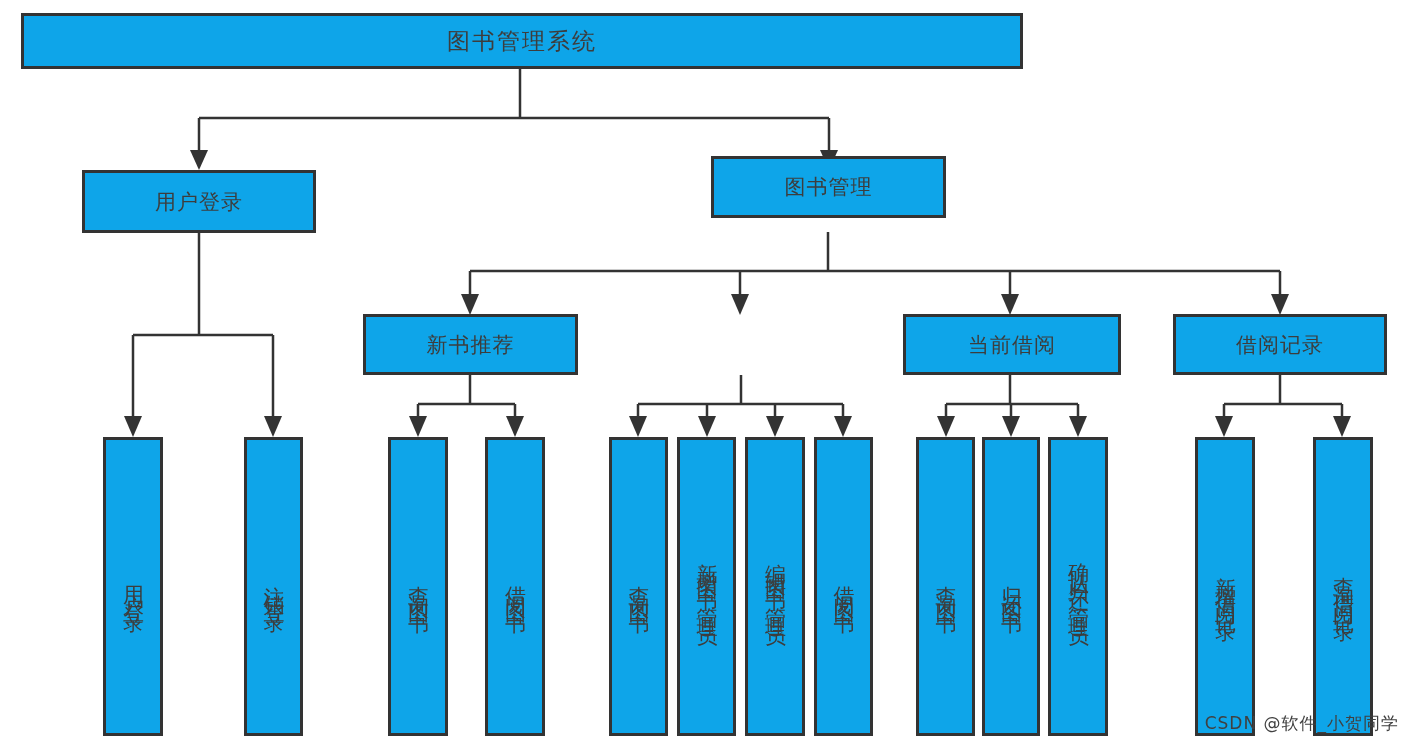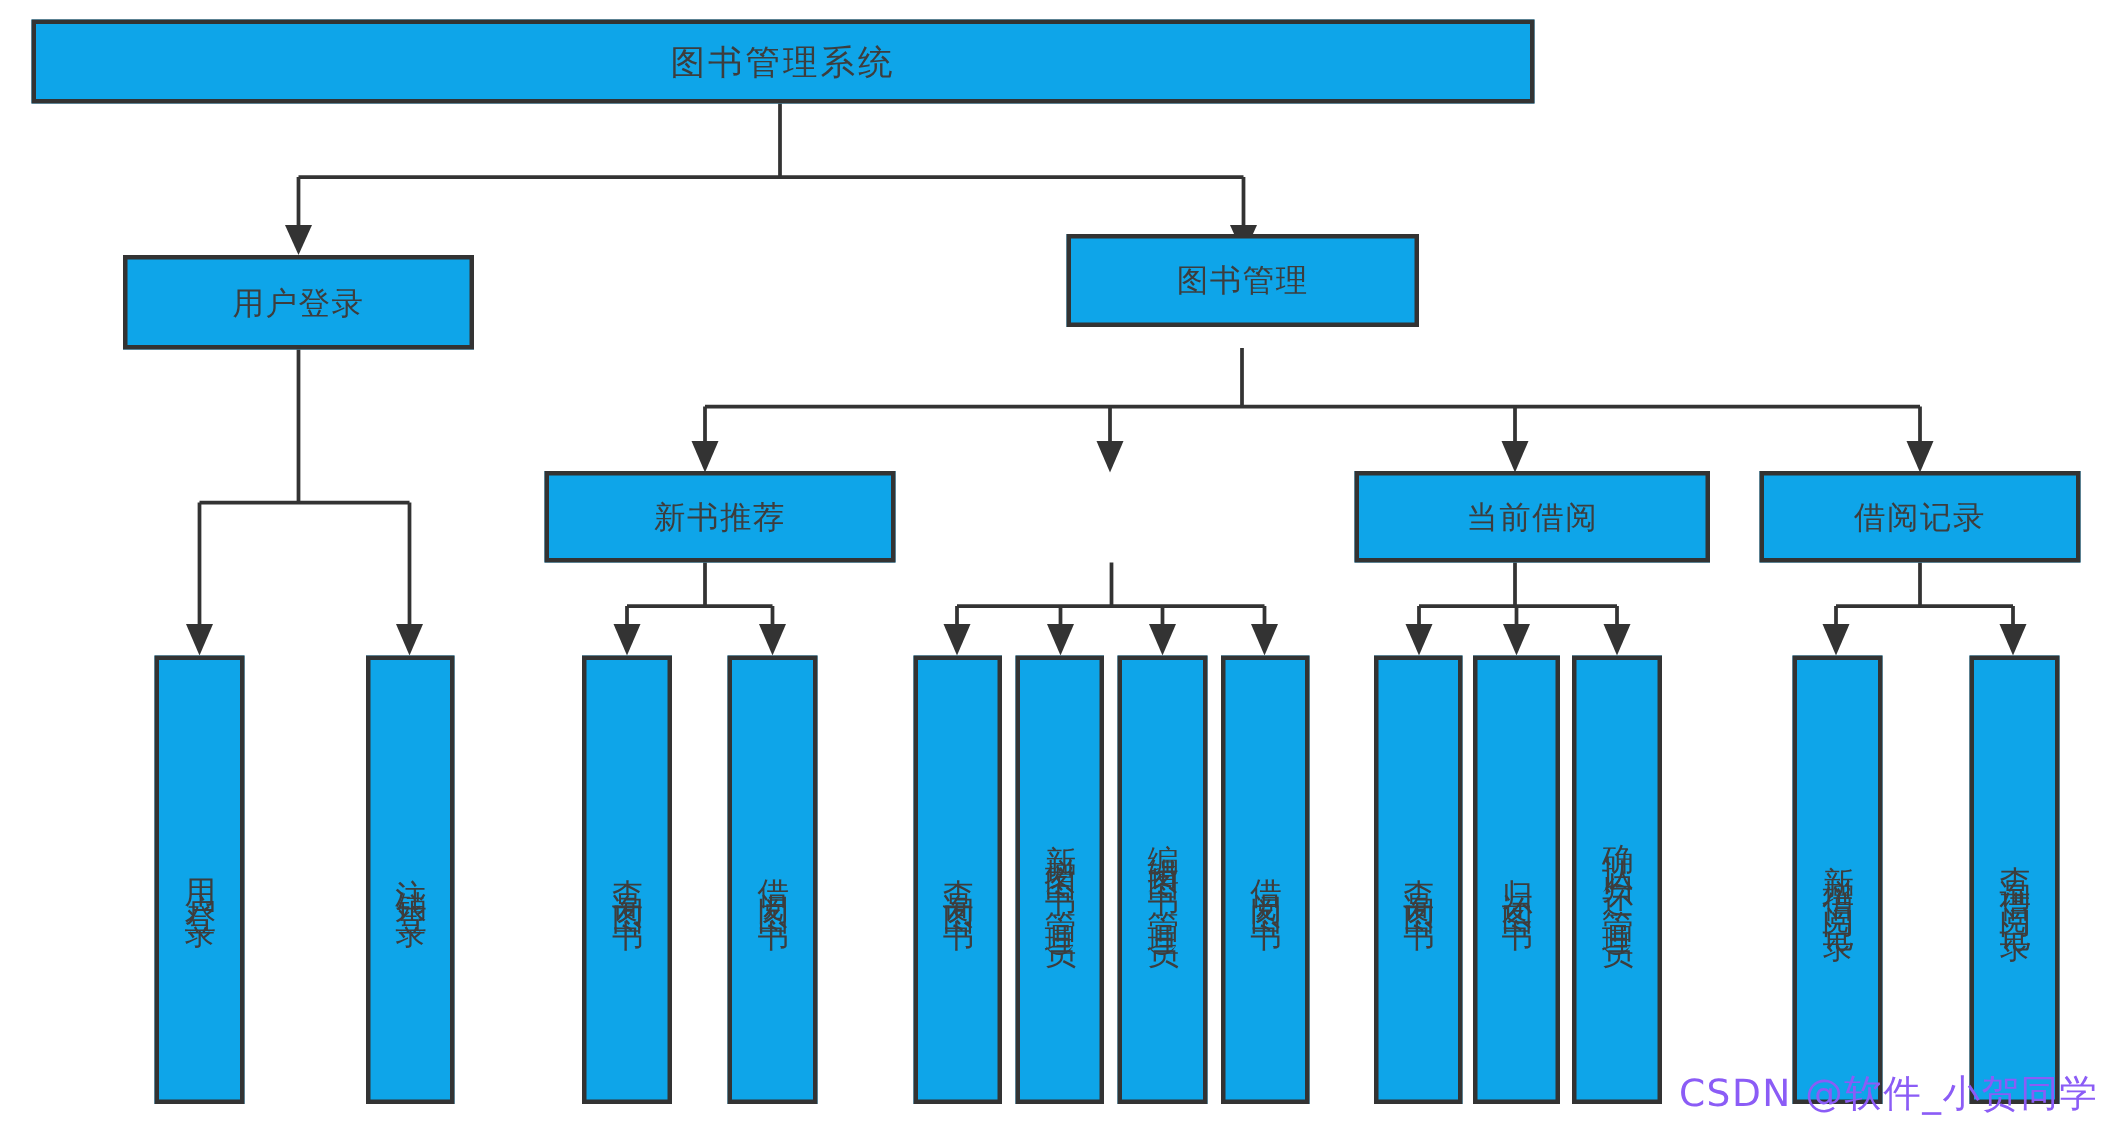--- a/index.html
+++ b/index.html
@@ -18,21 +18,21 @@
   .hbox{font-size:21px;letter-spacing:1px;}
   .rootbox{font-size:23px;letter-spacing:2px;}
   .leaf{top:437px;height:299px;}
   .vtext{
     writing-mode:vertical-rl;text-orientation:mixed;
     font-size:21px;letter-spacing:9px;line-height:1.0;
     white-space:nowrap;
   }
   .watermark{
     position:absolute;right:6px;top:712px;
-    font-size:25px;color:#8b5cf6;letter-spacing:1px;margin-left:28px;
+    font-size:17px;color:#404040;letter-spacing:1px;margin-left:28px;
   }
 </style>
 </head>
 <body>
 
 <div id="canvas">
 
   <svg id="edges" width="1405" height="747" viewBox="0 0 1405 747">
     <g stroke="#333333" stroke-width="2.5" fill="none">
 
@@ -117,24 +117,24 @@
     <span>图书管理系统</span>
   </div>
 
   <div class="box hbox" style="left:82px;top:170px;width:234px;height:63px;">
     <span>用户登录</span>
   </div>
   <div class="box hbox" style="left:711px;top:156px;width:235px;height:62px;">
     <span>图书管理</span>
   </div>
 
-  <div class="box hbox" style="left:363px;top:314px;width:234px;height:61px;">
+  <div class="box hbox" style="left:363px;top:314px;width:215px;height:61px;">
     <span>新书推荐</span>
   </div>
-  <div class="box hbox" style="left:903px;top:314px;width:237px;height:61px;">
+  <div class="box hbox" style="left:903px;top:314px;width:218px;height:61px;">
     <span>当前借阅</span>
   </div>
   <div class="box hbox" style="left:1173px;top:314px;width:214px;height:61px;">
     <span>借阅记录</span>
   </div>
 
   <div class="box leaf" style="left:103px;width:60px;">
     <span class="vtext">用户登录</span>
   </div>
   <div class="box leaf" style="left:244px;width:59px;">

